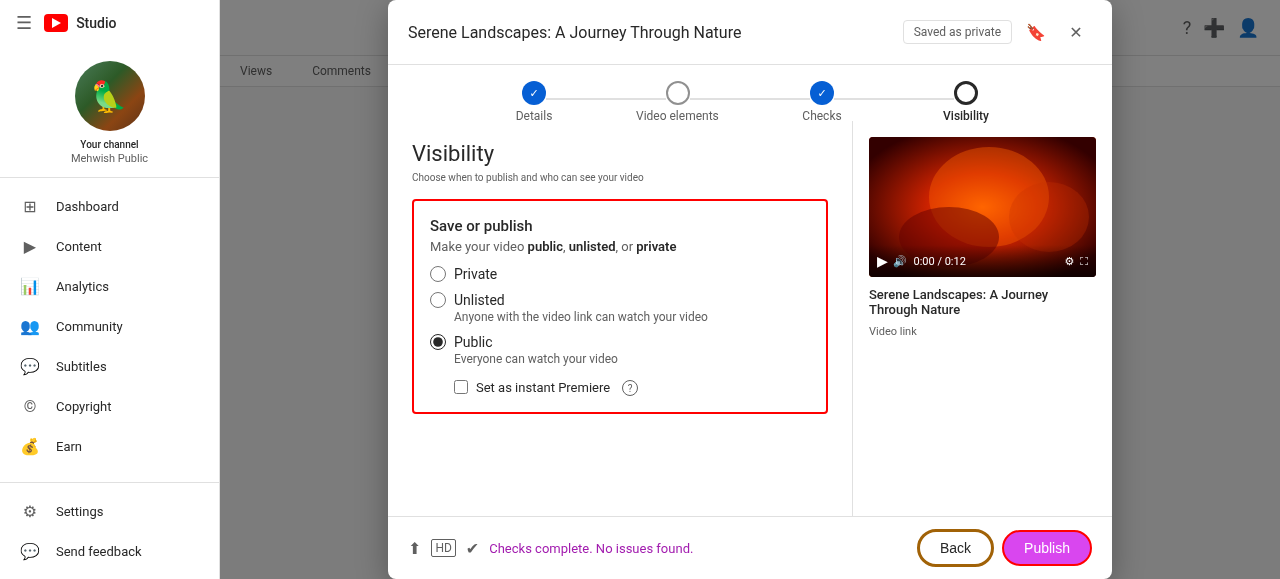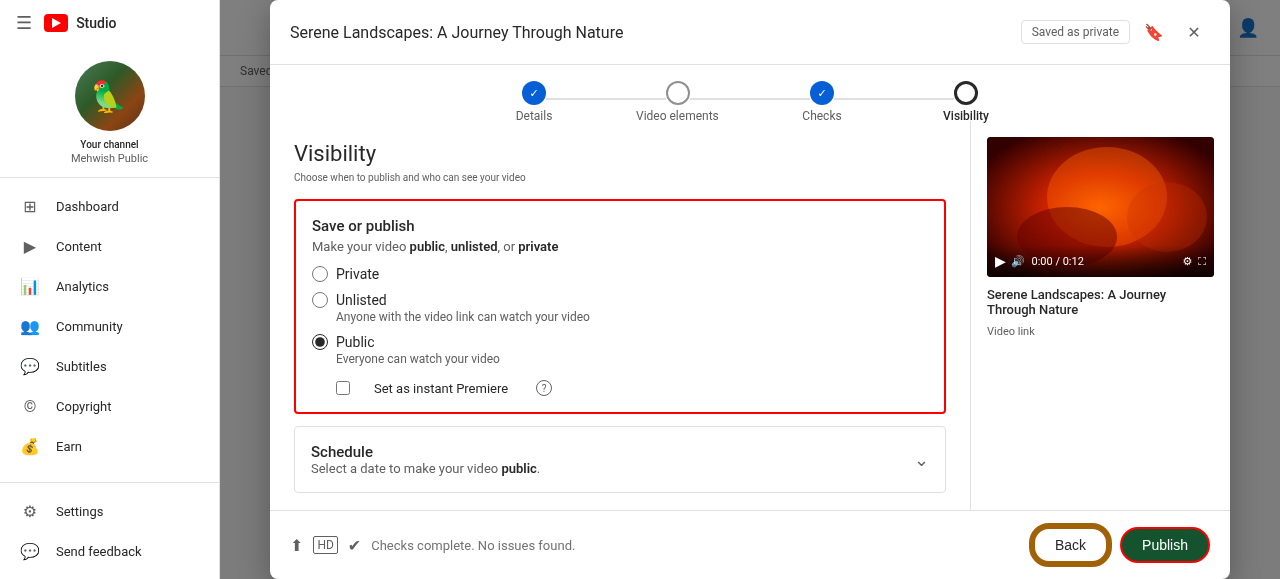--- a/index.html
+++ b/index.html
@@ -64,21 +64,21 @@
       position: absolute; top: 0; left: 0; right: 0; bottom: 0;
       background: rgba(0,0,0,0.5);
       z-index: 10;
       display: flex; align-items: flex-start; justify-content: center;
       padding-top: 0;
     }
 
     
     .modal {
       background: #fff;
-      width: 960px;
+      width: 724px;
       max-height: 579px;
       border-radius: 8px;
       display: flex;
       flex-direction: column;
       box-shadow: 0 8px 32px rgba(0,0,0,0.3);
       position: absolute;
       top: 0;
       left: 50%;
       transform: translateX(-50%);
       height: 579px;
@@ -146,21 +146,21 @@
     .card-title { font-size: 15px; font-weight: 500; color: #282828; margin-bottom: 4px; }
     .card-subtitle { font-size: 13px; color: #606060; margin-bottom: 12px; }
     .card-subtitle b { font-weight: 600; color: #282828; }
 
     .radio-group { display: flex; flex-direction: column; gap: 10px; }
     .radio-item { display: flex; flex-direction: column; gap: 2px; }
     .radio-label { display: flex; align-items: center; gap: 8px; font-size: 14px; color: #282828; cursor: pointer; }
     .radio-input { width: 16px; height: 16px; cursor: pointer; accent-color: #282828; flex-shrink: 0; }
     .radio-desc { font-size: 12px; color: #606060; margin-left: 24px; }
 
-    .checkbox-item { display: flex; align-items: center; gap: 24px; margin-top: 4px; margin-left: 24px; }
+    .checkbox-item { display: flex; gap: 8px; margin-top: 4px; margin-left: 24px; }
     .checkbox-input { width: 14px; height: 14px; cursor: pointer; }
     .checkbox-label { font-size: 13px; color: #282828; cursor: pointer; }
     .help-icon { width: 16px; height: 16px; border-radius: 50%; border: 1px solid #606060; color: #606060; font-size: 10px; display: inline-flex; align-items: center; justify-content: center; cursor: pointer; margin-left: 4px; }
 
     
     .schedule-card {
       border: 1px solid #e0e0e0; border-radius: 4px; padding: 16px;
       display: flex; align-items: center; justify-content: space-between; cursor: pointer;
     }
     .schedule-title { font-size: 15px; font-weight: 500; color: #282828; }
@@ -198,29 +198,29 @@
 
     
     .modal-footer {
       display: flex; align-items: center; justify-content: space-between;
       padding: 12px 20px;
       border-top: 1px solid #e0e0e0;
       flex-shrink: 0;
     }
     .footer-left { display: flex; align-items: center; gap: 10px; }
     .footer-icon { color: #606060; font-size: 16px; }
-    .checks-text { font-size: 13px; color: #737373; }
+    .checks-text { font-size: 13px; color: #a21caf; }
     .footer-right { display: flex; align-items: center; gap: 8px; }
     .back-btn {
-      padding: 8px 20px; border: 6px solid #a16207; border-radius: 20px;
+      padding: 8px 20px; border: 3px solid #a16207; border-radius: 20px;
       background: #fff; font-size: 14px; cursor: pointer; color: #282828;
     }
     .publish-btn {
       padding: 8px 20px; border: 2px solid #f00; border-radius: 20px;
-      background: #14532d; font-size: 14px; cursor: pointer; color: #fff; font-weight: 500;
+      background: #d946ef; font-size: 14px; cursor: pointer; color: #fff; font-weight: 500;
     }
 
     
     .main-topbar {
       height: 56px; background: #fff; border-bottom: 1px solid #e0e0e0;
       display: flex; align-items: center; justify-content: flex-end;
       padding: 0 20px; gap: 12px;
     }
     .topbar-icon { color: #606060; font-size: 18px; cursor: pointer; }
 
@@ -293,21 +293,21 @@
   </div>
 </div>
 
 <div class="main-content">
   <div class="main-topbar">
     <span class="topbar-icon">?</span>
     <span class="topbar-icon">➕</span>
     <span class="topbar-icon">👤</span>
   </div>
   <div class="main-table-header">
-    <span class="table-col">Saved</span>
+    <span class="table-col">Views</span>
     <span class="table-col">Comments</span>
     <span class="table-col">Likes (vs. dislik</span>
   </div>
 
   <div class="overlay">
     <div class="modal">
 
       <div class="modal-header">
         <span class="modal-title">Serene Landscapes: A Journey Through Nature</span>
         <div class="modal-header-right">
@@ -385,29 +385,20 @@
               </div>
 
               <div class="checkbox-item">
                 <input type="checkbox" class="checkbox-input" style="">
                 <label class="checkbox-label">Set as instant Premiere</label>
                 <span class="help-icon">?</span>
               </div>
             </div>
           </div>
 
-          <div class="schedule-card">
-            <div>
-              <div class="schedule-title">Schedule</div>
-              <div class="schedule-desc">
-                Select a date to make your video <b>public</b>.
-              </div>
-            </div>
-            <span style="color:#606060;font-size:18px;">⌄</span>
-          </div>
         </div>
 
         <div class="modal-sidebar">
 
           <div class="video-preview">
             <svg width="100%" height="140" style="position:absolute;top:0;left:0;">
               <defs>
                 <radialGradient id="flame" cx="50%" cy="50%" r="60%">
                   <stop offset="0%" stop-color="#ff6600"></stop>
                   <stop offset="40%" stop-color="#cc2200"></stop>

